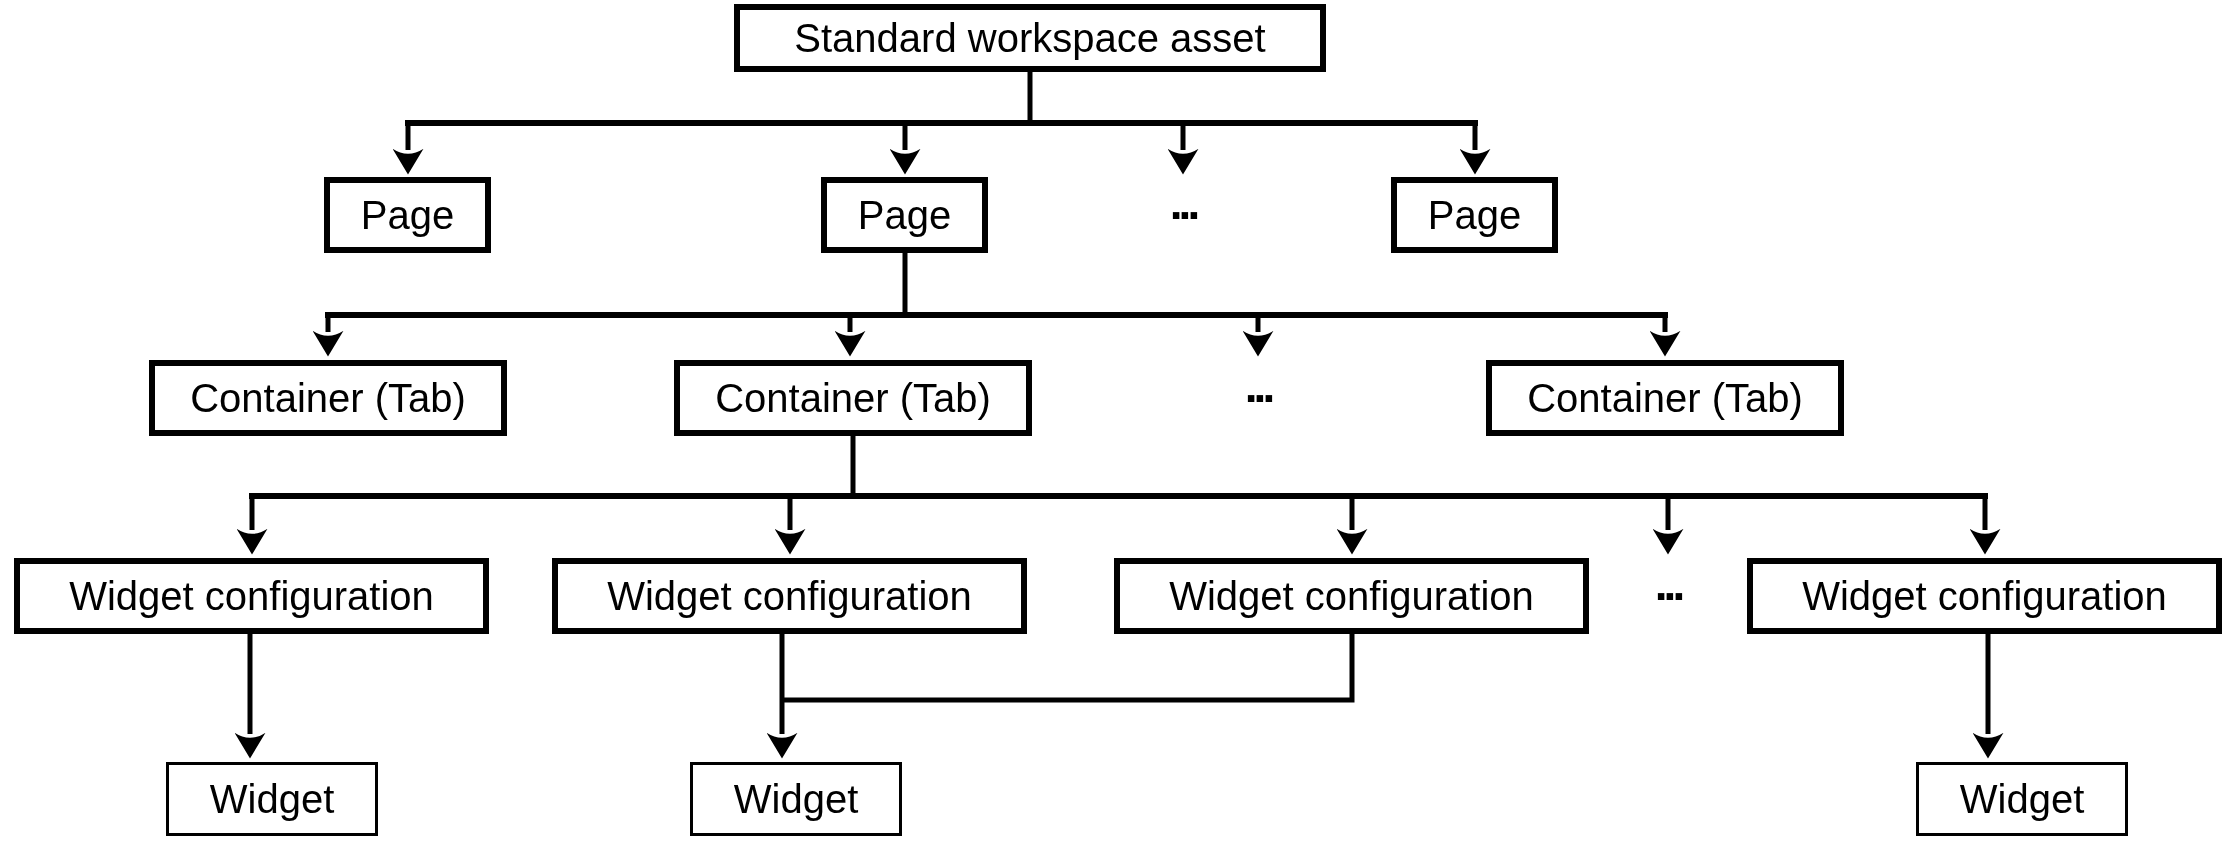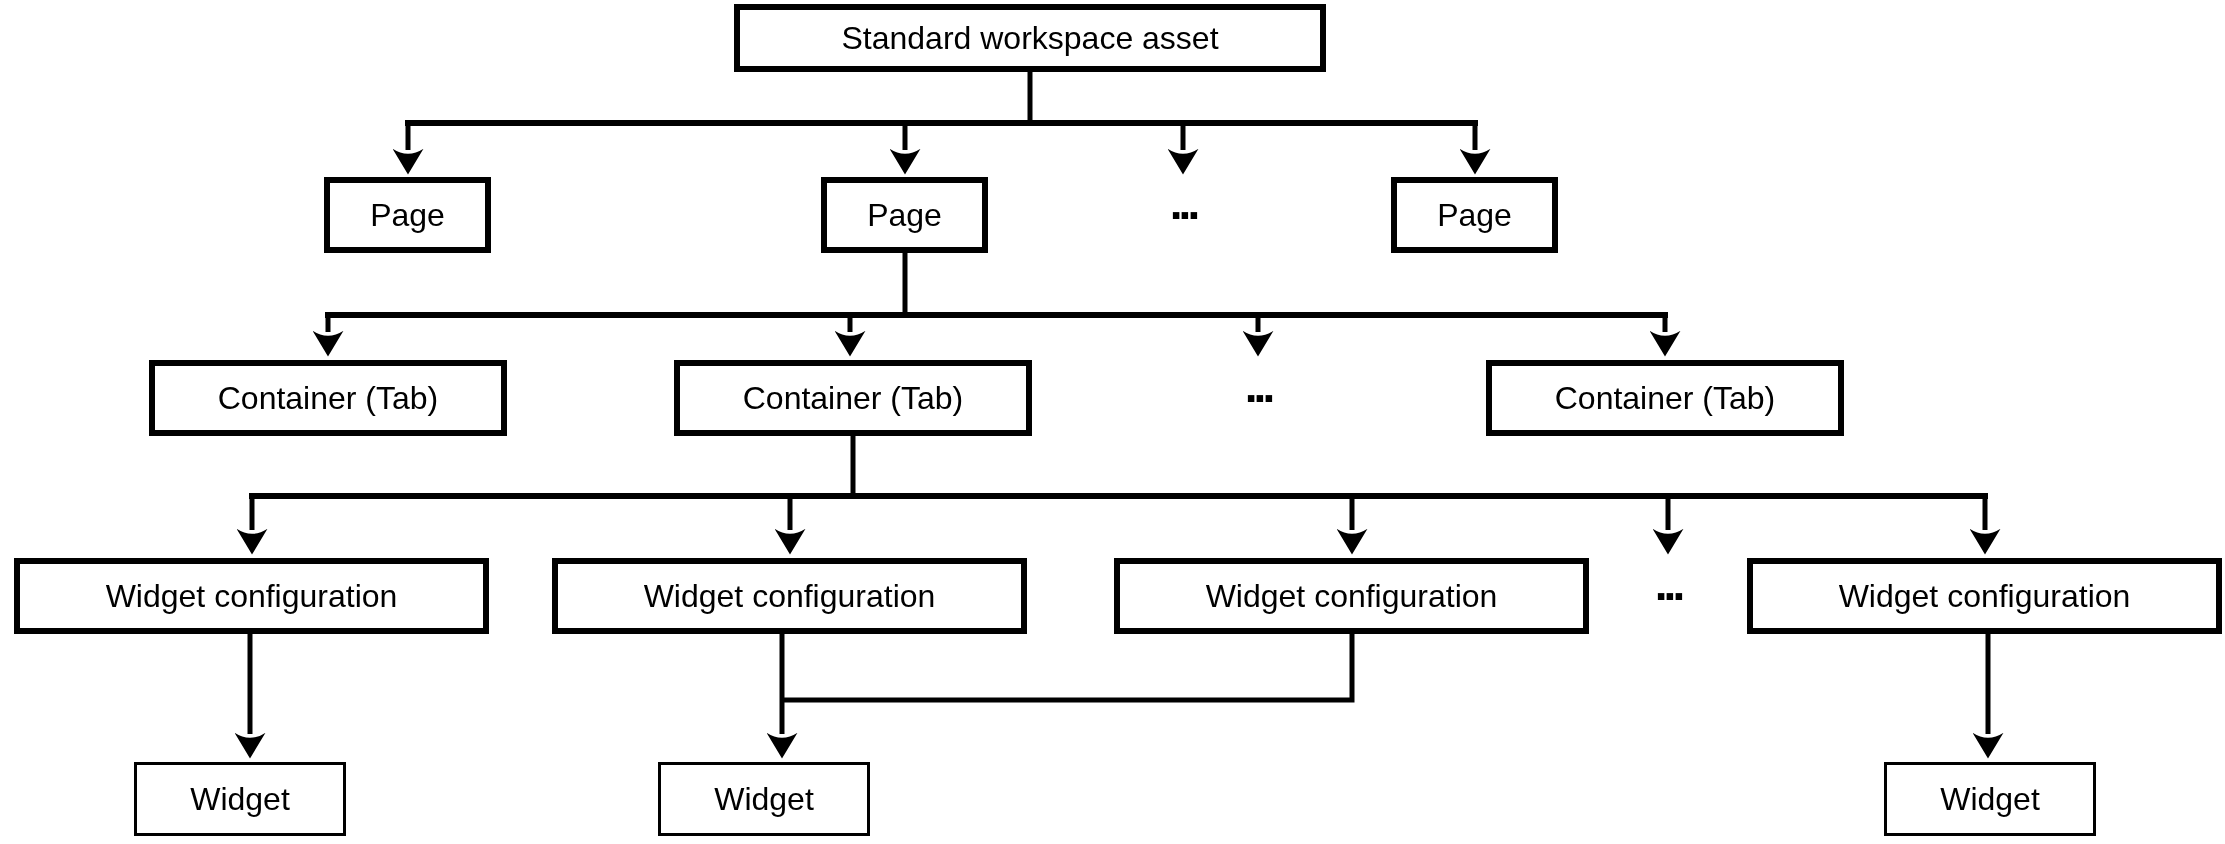--- a/index.html
+++ b/index.html
@@ -24,27 +24,28 @@
     height: 844px;
   }
   .node {
     position: absolute;
     box-sizing: border-box;
     background: #ffffff;
     border: 6px solid #000000;
     display: flex;
     align-items: center;
     justify-content: center;
-    font-size: 32px;
+    font-size: 40px;
     line-height: 1;
     white-space: nowrap;
     color: #000000;
   }
   .node.widget {
     border-width: 3.5px;
+    margin-left: 32px;
   }
   .edge {
     stroke: #000000;
     fill: none;
   }
   .edge.trunk { stroke-width: 6px; }
   .edge.stem  { stroke-width: 5px; }
   .ellipsis-text {
     font-family: "Liberation Sans", "DejaVu Sans", sans-serif;
     font-size: 46px;

